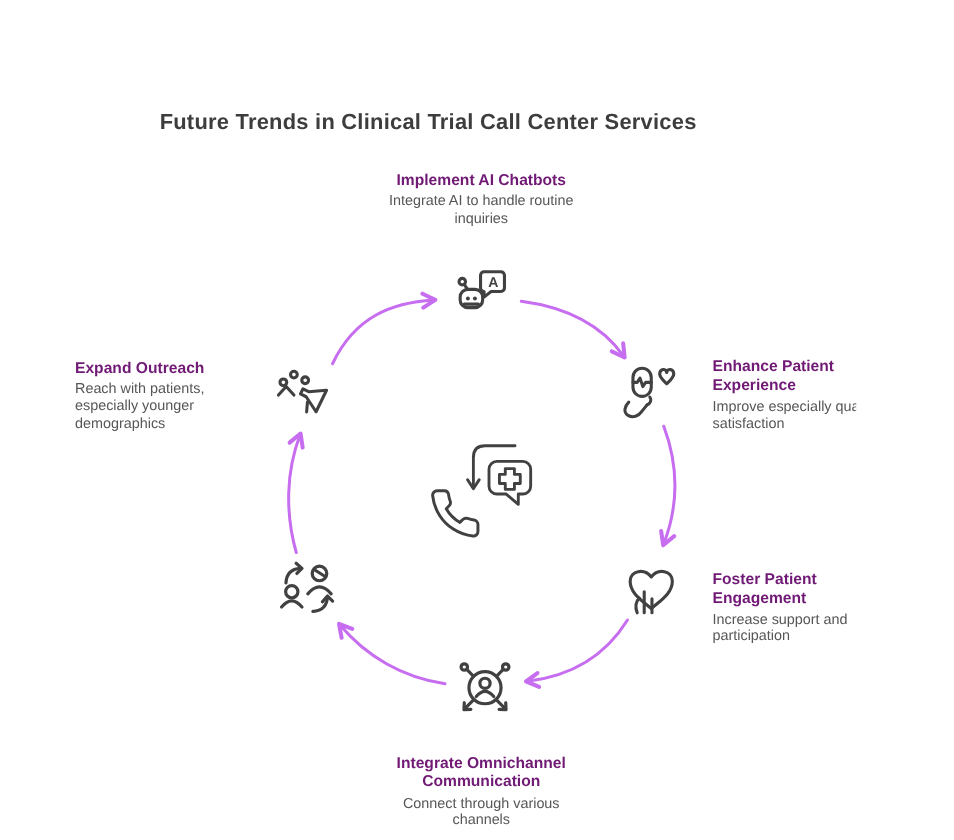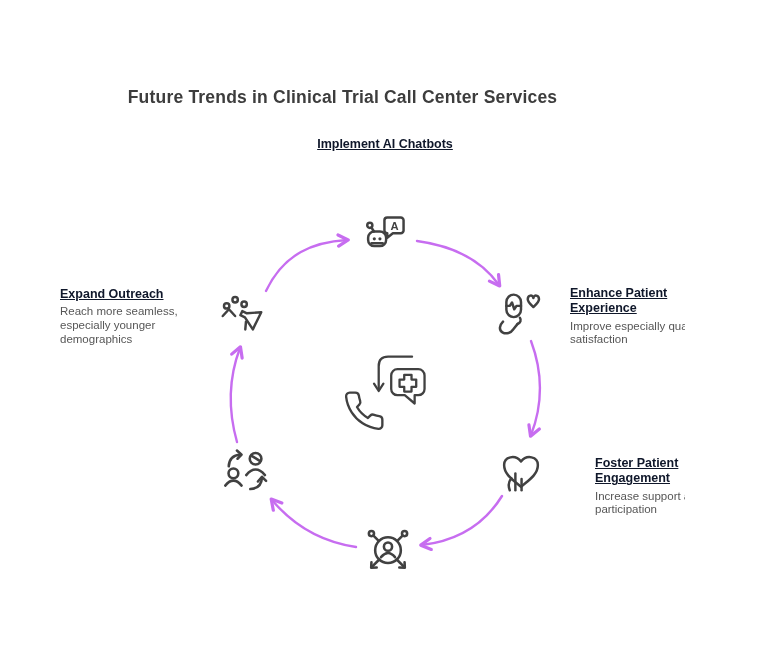--- a/index.html
+++ b/index.html
@@ -5,21 +5,21 @@
   html,body{margin:0;padding:0;background:#fff;}
   .canvas{
     position:relative;width:685px;height:672px;background:#ffffff;
     font-family:"Liberation Sans",sans-serif;overflow:hidden;margin-top:39px;
   }
   .page-title{
     position:absolute;top:48px;left:0;width:100%;text-align:center;
     font-size:17.5px;font-weight:bold;color:#3d3d3d;letter-spacing:.2px;
   }
   .node{position:absolute;}
-  .node .t{font-weight:bold;font-size:12.5px;color:#0f172a;line-height:1.22;text-decoration:underline;}
+  .node .t{font-weight:bold;font-size:12.5px;color:#701a75;line-height:1.22;}
   .node .d{font-size:11.5px;color:#565656;line-height:1.2;margin-top:3px;}
   .ta-c{text-align:center;} .ta-r{} .ta-l{text-align:left;}
   .icon{position:absolute;}
   svg.icn{stroke:#414141;fill:none;stroke-width:2.2;stroke-linecap:round;stroke-linejoin:round;}
   svg.icn .fl{fill:#414141;stroke:none;}
   svg.icn text{fill:#414141;stroke:none;font-family:"Liberation Sans",sans-serif;font-weight:bold;}
   .arrows{position:absolute;left:0;top:0;pointer-events:none;}
   .watermark{
     position:absolute;right:36px;bottom:20px;display:flex;align-items:center;gap:20px;
     color:#c4c4c4;font-size:12.5px;
@@ -54,20 +54,21 @@
     <polyline points="36.5,41 41,48 45.5,41"></polyline>
     <path d="M59,27 h20 a6,6 0 0 1 6,6 v13 a6,6 0 0 1 -6,6 h-3.5 v8 l-9.5,-8 h-7 a6,6 0 0 1 -6,-6 v-13 a6,6 0 0 1 6,-6 z"></path>
     <path d="M65.5,32.5 h7 v4.5 h4.5 v7 h-4.5 v4.5 h-7 v-4.5 h-4.5 v-7 h4.5 z"></path>
     <svg x="6" y="46" width="42" height="42" viewBox="0 0 24 24">
       <path stroke-width="1.3" d="M22 16.92v3a2 2 0 0 1-2.18 2 19.79 19.79 0 0 1-8.63-3.07 19.5 19.5 0 0 1-6-6 19.79 19.79 0 0 1-3.07-8.67A2 2 0 0 1 4.11 2h3a2 2 0 0 1 2 1.72 12.84 12.84 0 0 0 .7 2.81 2 2 0 0 1-.45 2.11L8.09 9.91a16 16 0 0 0 6 6l1.27-1.27a2 2 0 0 1 2.11-.45 12.84 12.84 0 0 0 2.81.7A2 2 0 0 1 22 16.92z"></path>
     </svg>
   </svg>
 
   <div class="node ta-c" style="left:258px;top:98px;width:254px">
     <div class="t">Implement AI Chatbots</div>
+    <div class="d" style="max-width:178px;margin:3px auto 0">Integrate AI to handle routine inquiries</div>
   </div>
   <svg class="icn icon" style="left:358px;top:170px" width="54" height="54" viewBox="0 0 48 48">
     <circle cx="10.5" cy="14.5" r="2.3"></circle>
     <path d="M12,16.5 L14.2,20"></path>
     <rect x="9" y="20" width="16" height="13" rx="5.5"></rect>
     <circle class="fl" cx="14.5" cy="26.5" r="1.4"></circle>
     <circle class="fl" cx="19.5" cy="26.5" r="1.4"></circle>
     <path d="M12,30.5 H22"></path>
     <path d="M27,7.5 h11 a2.5,2.5 0 0 1 2.5,2.5 v9 a2.5,2.5 0 0 1 -2.5,2.5 h-7 l-5,4 v-4 a2.5,2.5 0 0 1 -2.5,-2.5 v-9 a2.5,2.5 0 0 1 2.5,-2.5 z"></path>
     <text x="32.5" y="18.5" font-size="10" text-anchor="middle">A</text>
@@ -84,38 +85,42 @@
     <div class="t" style="max-width:122px">Enhance Patient Experience</div>
     <div class="d" style="max-width:158px">Improve especially quality and satisfaction</div>
   </div>
 
   <svg class="icn icon" style="left:494px;top:404px" width="54" height="54" viewBox="0 0 48 48">
     <path d="M24,39 C17,33 9,28 9,19.5 C9,12 19,10 24,16.5 C29,10 39,12 39,19.5 C39,28 31,33 24,39 Z"></path>
     <path d="M19,42 V27"></path>
     <path d="M24.5,42 V32"></path>
     <path d="M14,42 c-1.5,-4 -1,-8 1.5,-10.5"></path>
   </svg>
-  <div class="node ta-l" style="left:595px;top:417px;width:165px">
+  <div class="node ta-l" style="left:570px;top:417px;width:165px">
     <div class="t" style="max-width:112px">Foster Patient Engagement</div>
     <div class="d" style="max-width:140px">Increase support and participation</div>
   </div>
 
   <svg class="icn icon" style="left:360px;top:482px" width="56" height="56" viewBox="0 0 48 48">
     <circle cx="24" cy="25" r="11"></circle>
     <circle cx="24" cy="22" r="3.5"></circle>
     <path d="M18,31 q6,-7 12,0"></path>
     <path d="M16,17 L11.5,12.5"></path>
     <circle cx="9.8" cy="10.8" r="2.2"></circle>
     <path d="M32,17 L36.5,12.5"></path>
     <circle cx="38.2" cy="10.8" r="2.2"></circle>
     <path d="M16.5,33 L10,39.5"></path>
     <path d="M14.3,39.8 L9.6,40 L9.8,35.3"></path>
     <path d="M31.5,33 L38,39.5"></path>
     <path d="M33.7,39.8 L38.4,40 L38.2,35.3"></path>
   </svg>
+  <div class="node ta-c" style="left:262px;top:564px;width:246px">
+    <div class="t" style="max-width:200px;margin:0 auto">Integrate Omnichannel Communication</div>
+    <div class="d" style="max-width:152px;margin:3px auto 0">Connect through various channels</div>
+  </div>
 
   <svg class="icn icon" style="left:220px;top:404px" width="56" height="56" viewBox="0 0 48 48">
     <circle cx="30.5" cy="13.5" r="5"></circle>
     <path d="M26.8,10.8 L34.4,15.6"></path>
     <path d="M22.5,27.5 q8,-9.5 16,0"></path>
     <circle cx="11.5" cy="26" r="4.2"></circle>
     <path d="M4.5,36.5 q7,-8.5 14,0"></path>
     <path d="M7.5,20 q0.5,-9.5 10,-10"></path>
     <polyline points="14.5,6.5 18.5,10 15,13.5"></polyline>
     <path d="M26,39.5 q9.5,-0.5 10,-10"></path>
@@ -127,21 +132,21 @@
     <circle cx="17" cy="9.5" r="2.4"></circle>
     <circle cx="25" cy="13.5" r="2.4"></circle>
     <path d="M6,24 l5.5,-6 5.5,6"></path>
     <g transform="rotate(26 30 29)">
       <path d="M20,23.5 h4.5 l11,-6.5 v17 l-11,-6.5 h-4.5 z"></path>
       <path d="M27,30.5 l2.5,6.5"></path>
     </g>
   </svg>
   <div class="node ta-r" style="left:60px;top:248px;width:145px">
     <div class="t">Expand Outreach</div>
-    <div class="d">Reach more seamless, especially younger demographics</div>
+    <div class="d">Reach with patients, especially younger demographics</div>
   </div>
 
   <div class="watermark">
     <span>Made with</span>
     <svg width="13" height="13" viewBox="0 0 13 13">
       <g fill="none" stroke="#bcbcbc" stroke-width="1.7" stroke-linecap="round">
         <path d="M2.5,7.5 L7,3"></path>
         <path d="M3,11 L11,3"></path>
         <path d="M6.5,11 L11,6.5"></path>
       </g>

